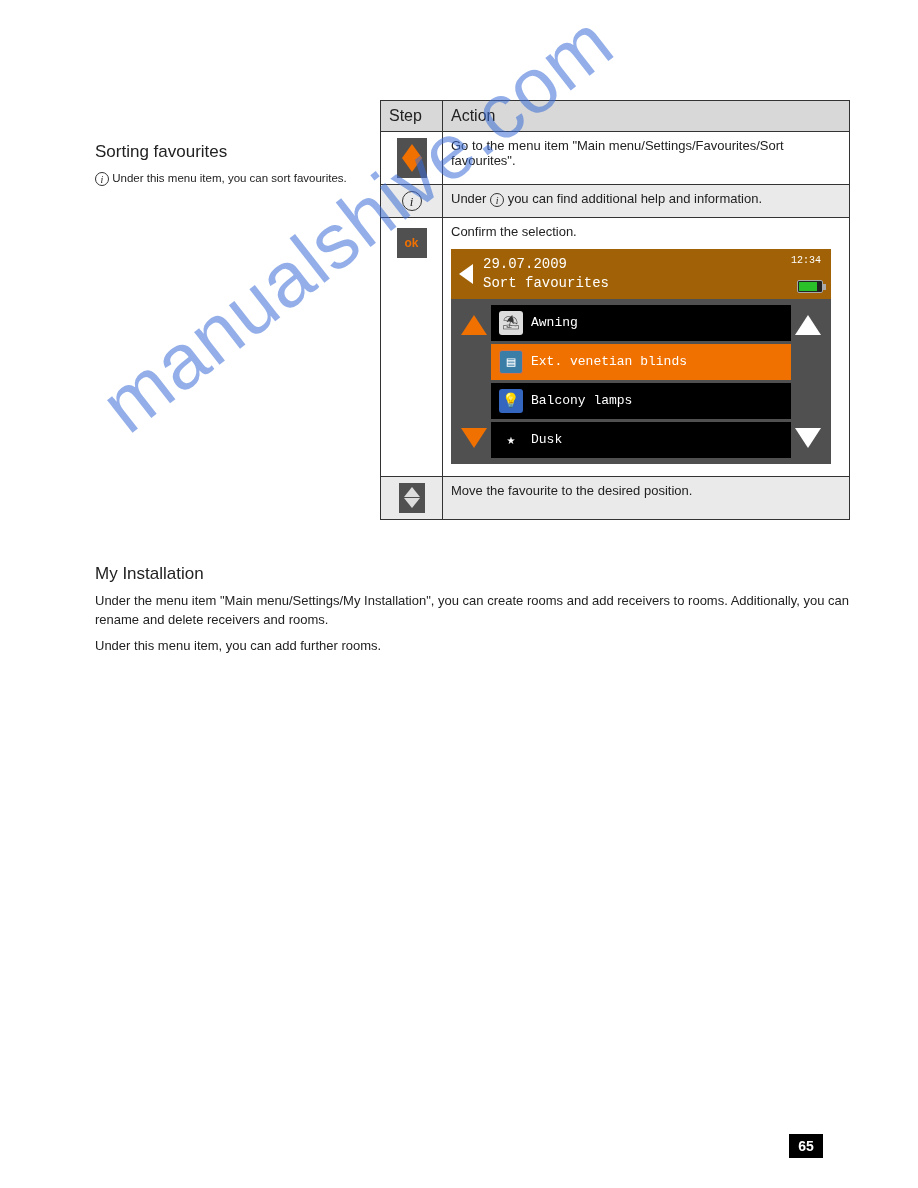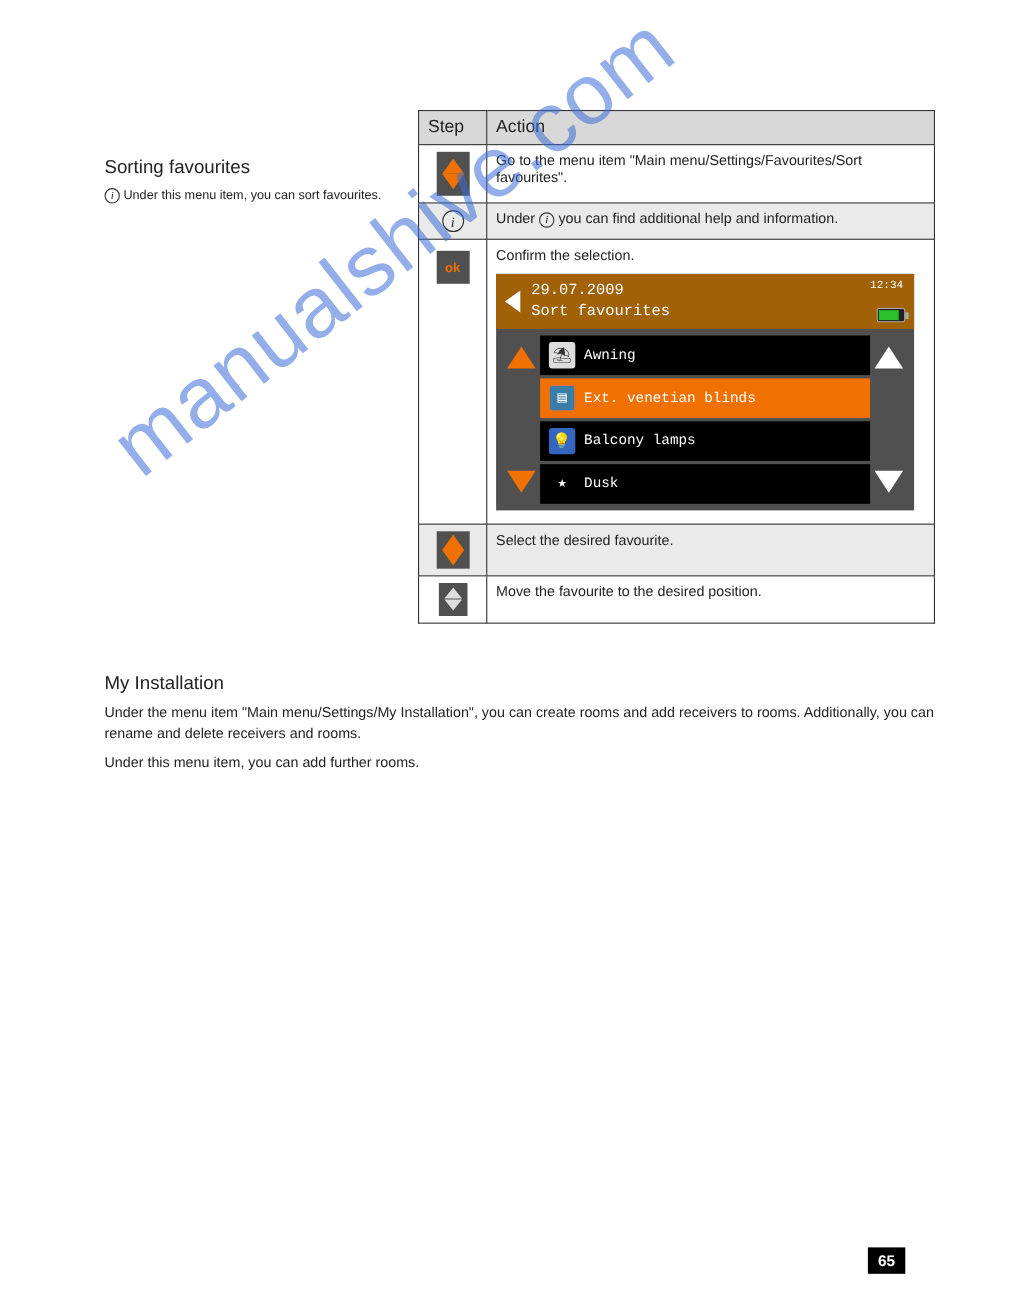--- a/index.html
+++ b/index.html
@@ -191,29 +191,20 @@
                 </div>
                 <div class="arrow-col right">
                   <div class="big-up"></div>
                   <div class="big-down"></div>
                 </div>
               </div>
             </div>
           </td>
         </tr>
 
-        <tr>
-          <td class="iconcell">
-            <div class="btn-updown" style="height:34px;">
-              <div class="tri tri-up"></div>
-                  <div class="tri tri-down"></div>
-            </div>
-          </td>
-          <td>Select the desired favourite.</td>
-        </tr>
 
         <tr>
           <td class="iconcell">
             <div class="btn-grey-arrows">
               <div class="s-up"></div>
                   <div class="s-dn"></div>
             </div>
           </td>
           <td>Move the favourite to the desired position.</td>
         </tr>

